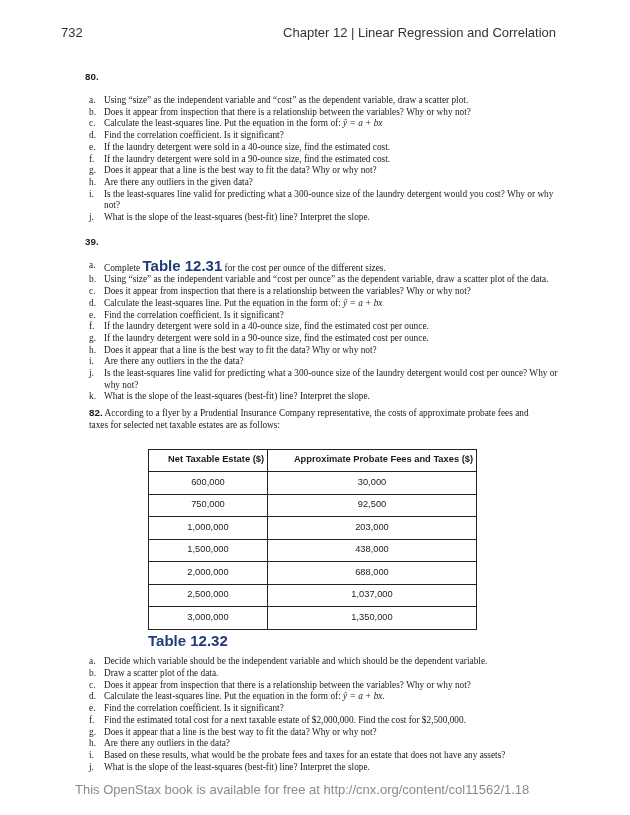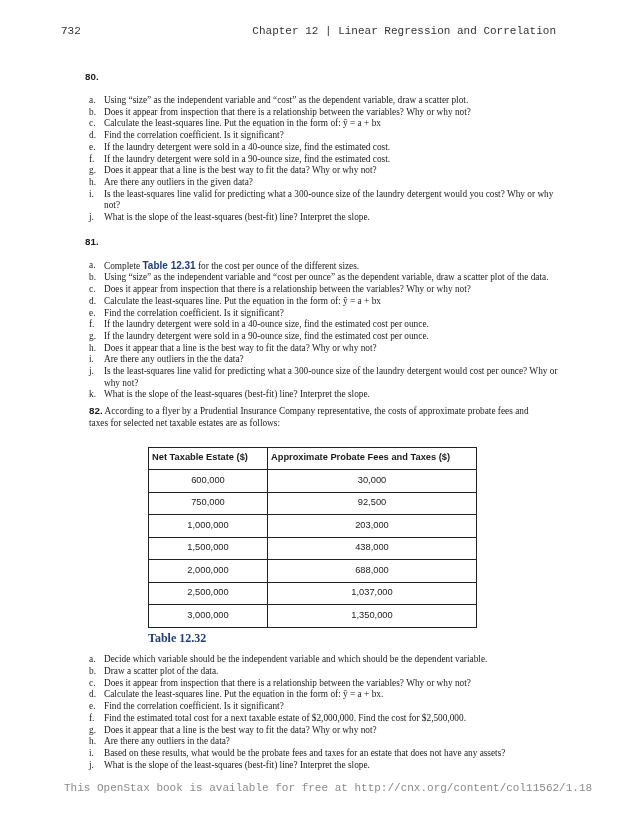--- a/index.html
+++ b/index.html
@@ -13,22 +13,22 @@
       position: relative;
       overflow: hidden;
       color: #1a1a1a;
     }
     .running-header {
       position: absolute;
       top: 25px;
       left: 61px;
       right: 74px;
       height: 12px;
-      font-family: Liberation Mono, monospace;
-      font-size: 11px;
+      font-family: Liberation Sans, sans-serif;
+      font-size: 13px;
       color: #333333;
     }
     .running-header .page-num {
       position: absolute;
       left: 0;
       top: 0;
     }
     .running-header .chapter {
       position: absolute;
       right: 0;
@@ -63,23 +63,23 @@
     }
     ol.sub li .lbl {
       position: absolute;
       left: 16px;
       width: 12px;
     }
     .link {
       font-family: "Liberation Sans", sans-serif;
       font-weight: bold;
       color: #1f3c78;
-      font-size: 10px;
-    }
-    .it { }
+      font-size: 15px;
+    }
+    .it { font-style: italic; }
     .p82-intro {
       margin: 16px;
       margin-top: 4px;
     }
     .p82-intro .problem-inline {
       font-family: "Liberation Sans", sans-serif;
       font-weight: bold;
       font-size: 9.8px;
     }
     table.data {
@@ -89,40 +89,40 @@
       font-size: 9.3px;
       border: 1.3px solid #222;
     }
     table.data th, table.data td {
       border: 1px solid #222;
       height: 21.5px;
       padding: 0 4px;
     }
     table.data th {
       font-weight: bold;
-      text-align: left;
+      text-align: right;
       padding: 0 3px;
     }
     table.data th.c1 { width: 112px; }
     table.data th.c2 { width: 202px; }
     table.data td { text-align: center; color: #222; }
     .caption {
-      font-family: Liberation Serif, serif;
+      font-family: Liberation Sans, sans-serif;
       font-weight: bold;
       color: #1f3c78;
-      font-size: 12px;
+      font-size: 15px;
       margin: 5px 0 0 75px;
     }
     .p82-list { margin-top: 10px !important; }
     .footer {
       position: absolute;
-      left: 64px;
+      left: 75px;
       top: 782px;
-      font-family: Liberation Mono, monospace;
-      font-size: 11px;
+      font-family: Liberation Sans, sans-serif;
+      font-size: 13px;
       color: #8a8a8a;
     }
   </style>
 </head>
 <body>
 
 <div class="running-header">
   <span class="page-num">732</span>
   <span class="chapter">Chapter 12 | Linear Regression and Correlation</span>
 </div>
@@ -139,21 +139,21 @@
         <li><span class="lbl">e.</span><span>If the laundry detergent were sold in a 40-ounce size, find the estimated cost.</span></li>
         <li><span class="lbl">f.</span><span>If the laundry detergent were sold in a 90-ounce size, find the estimated cost.</span></li>
         <li><span class="lbl">g.</span><span>Does it appear that a line is the best way to fit the data? Why or why not?</span></li>
         <li><span class="lbl">h.</span><span>Are there any outliers in the given data?</span></li>
         <li><span class="lbl">i.</span><span>Is the least-squares line valid for predicting what a 300-ounce size of the laundry detergent would you cost? Why or why not?</span></li>
         <li><span class="lbl">j.</span><span>What is the slope of the least-squares (best-fit) line? Interpret the slope.</span></li>
       </ol>
   </div>
 
   <div class="problem-block">
-    <p class="problem-num">81.</p>
+    <p class="problem-num">39.</p>
     <ol class="sub">
         <li><span class="lbl">a.</span><span>Complete </span><span class="link">Table 12.31</span><span> for the cost per ounce of the different sizes.</span></li>
         <li><span class="lbl">b.</span><span>Using “size” as the independent variable and “cost per ounce” as the dependent variable, draw a scatter plot of the data.</span></li>
         <li><span class="lbl">c.</span><span>Does it appear from inspection that there is a relationship between the variables? Why or why not?</span></li>
         <li><span class="lbl">d.</span><span>Calculate the least-squares line. Put the equation in the form of: </span><span class="it">ŷ = a + bx</span><span></span></li>
         <li><span class="lbl">e.</span><span>Find the correlation coefficient. Is it significant?</span></li>
         <li><span class="lbl">f.</span><span>If the laundry detergent were sold in a 40-ounce size, find the estimated cost per ounce.</span></li>
         <li><span class="lbl">g.</span><span>If the laundry detergent were sold in a 90-ounce size, find the estimated cost per ounce.</span></li>
         <li><span class="lbl">h.</span><span>Does it appear that a line is the best way to fit the data? Why or why not?</span></li>
         <li><span class="lbl">i.</span><span>Are there any outliers in the the data?</span></li>

